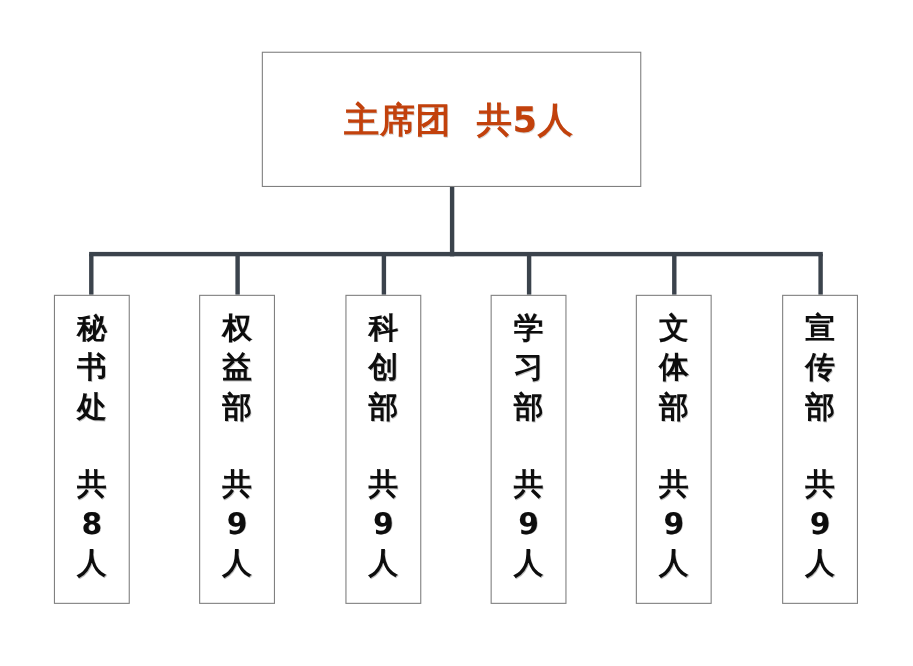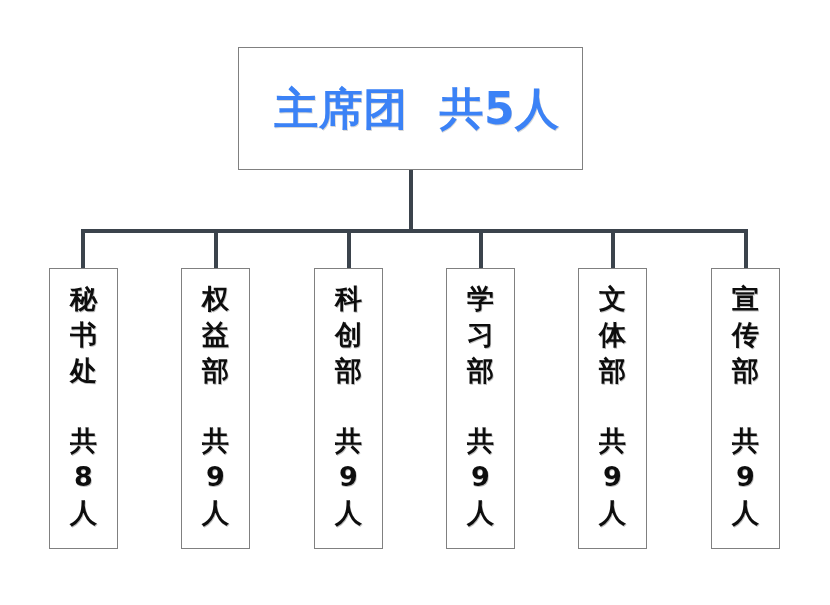--- a/index.html
+++ b/index.html
@@ -29,23 +29,23 @@
   .root-box {
     left: 238px;
     top: 47px;
     width: 345px;
     height: 123px;
     display: flex;
     align-items: center;
     justify-content: center;
   }
   .root-label {
-    font-size: 44px;
+    font-size: 32px;
     font-weight: 700;
-    color: #3b82f6;
+    color: #c2410c;
     letter-spacing: 0.5px;
     white-space: pre;
     line-height: 1;
     text-shadow: 0.6px 0.6px 0 rgba(120,120,120,0.30);
     font-family: "DejaVu Sans", "Liberation Sans", sans-serif;
     margin-left: 13px;
   }
 
   .child-box {
     top: 268px;

